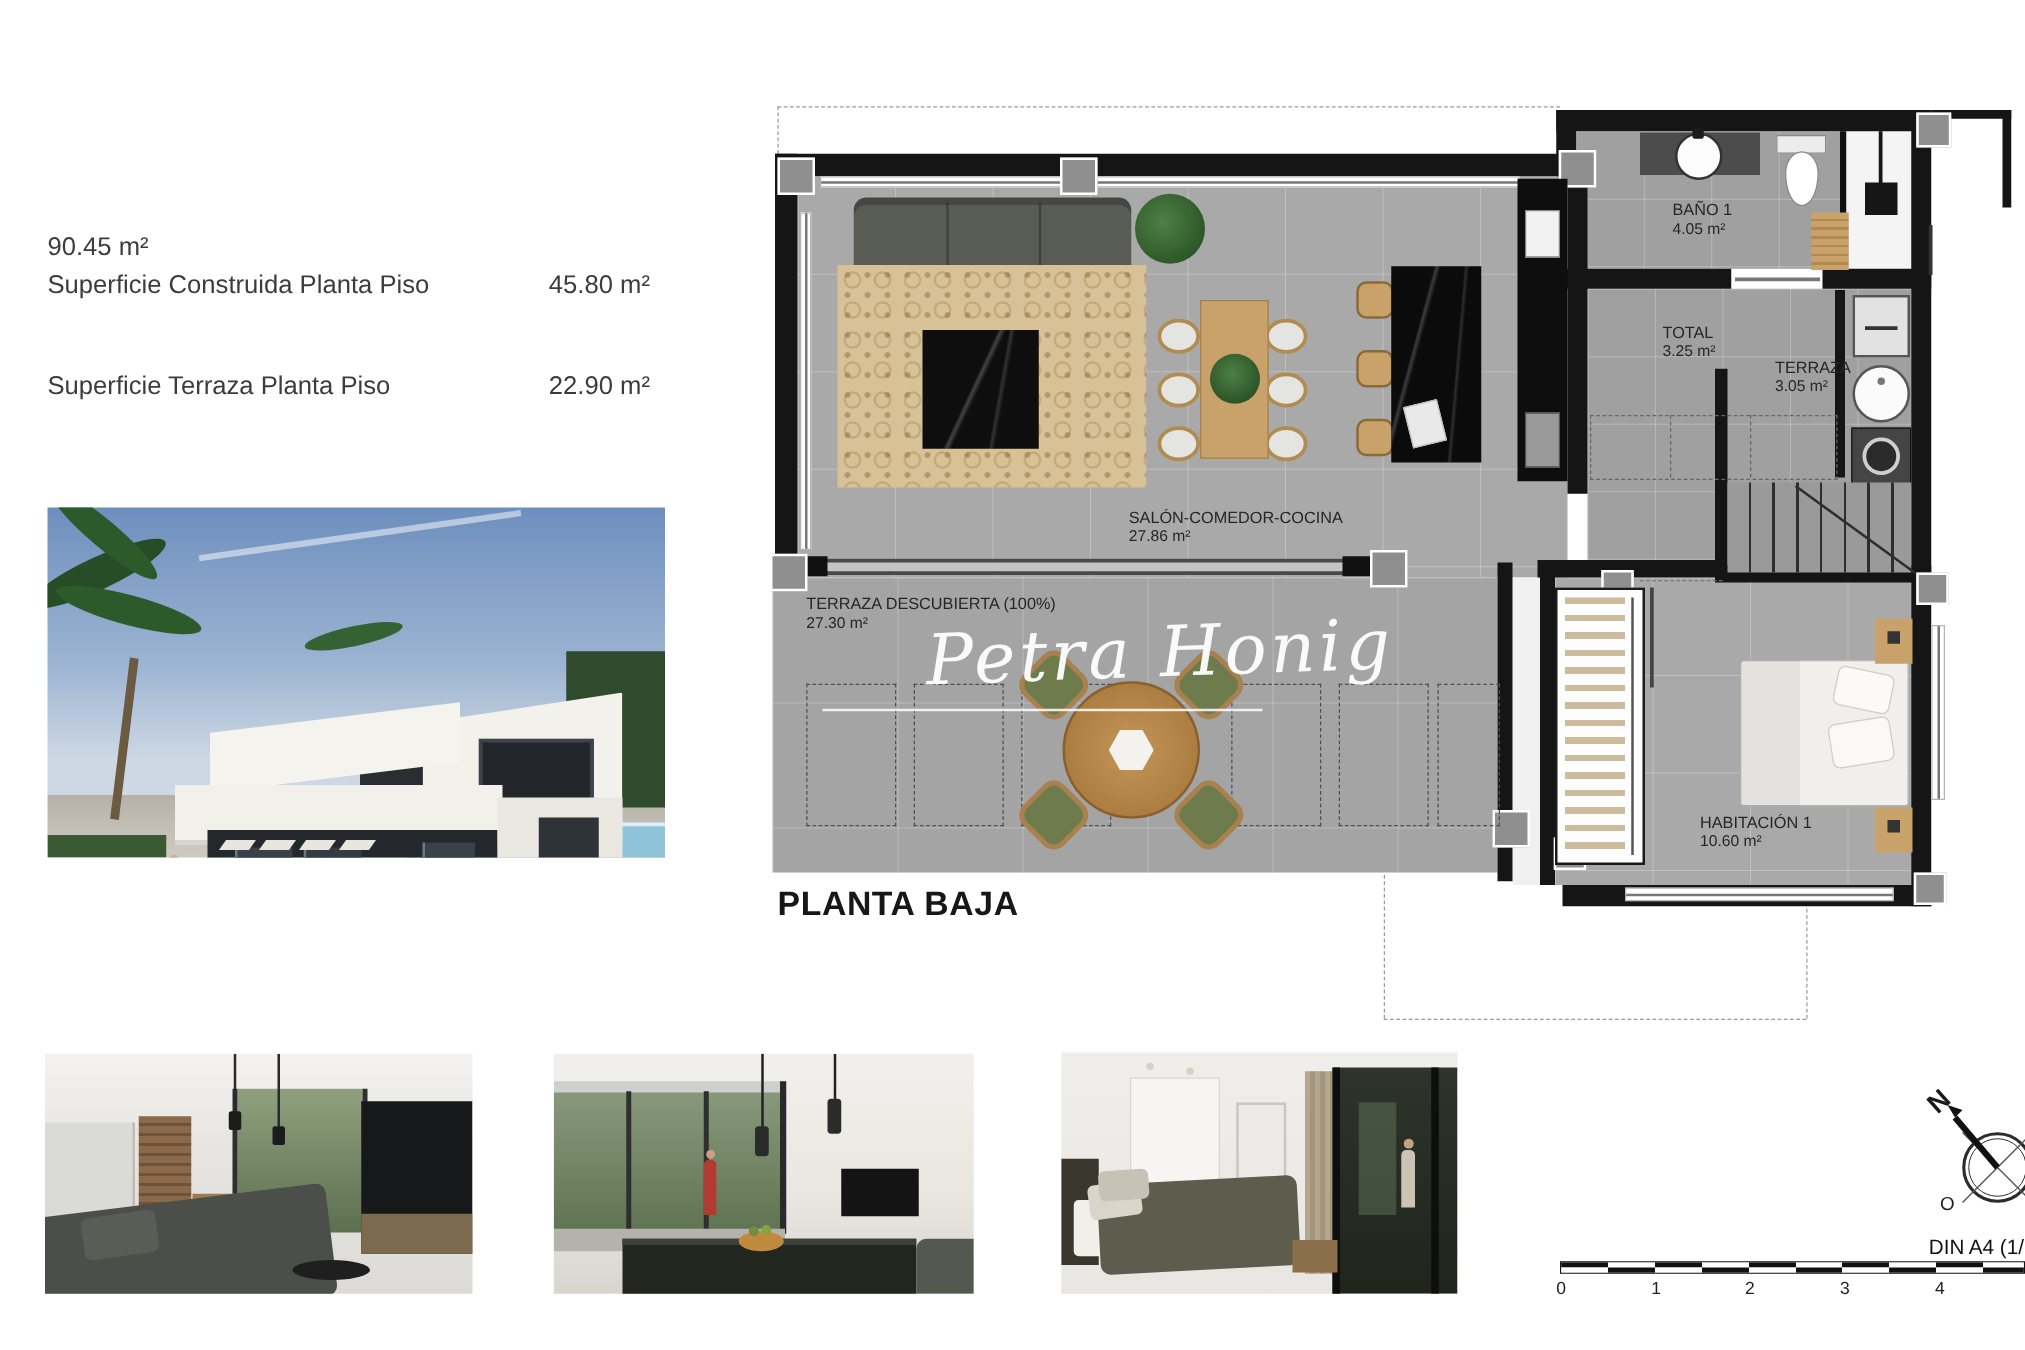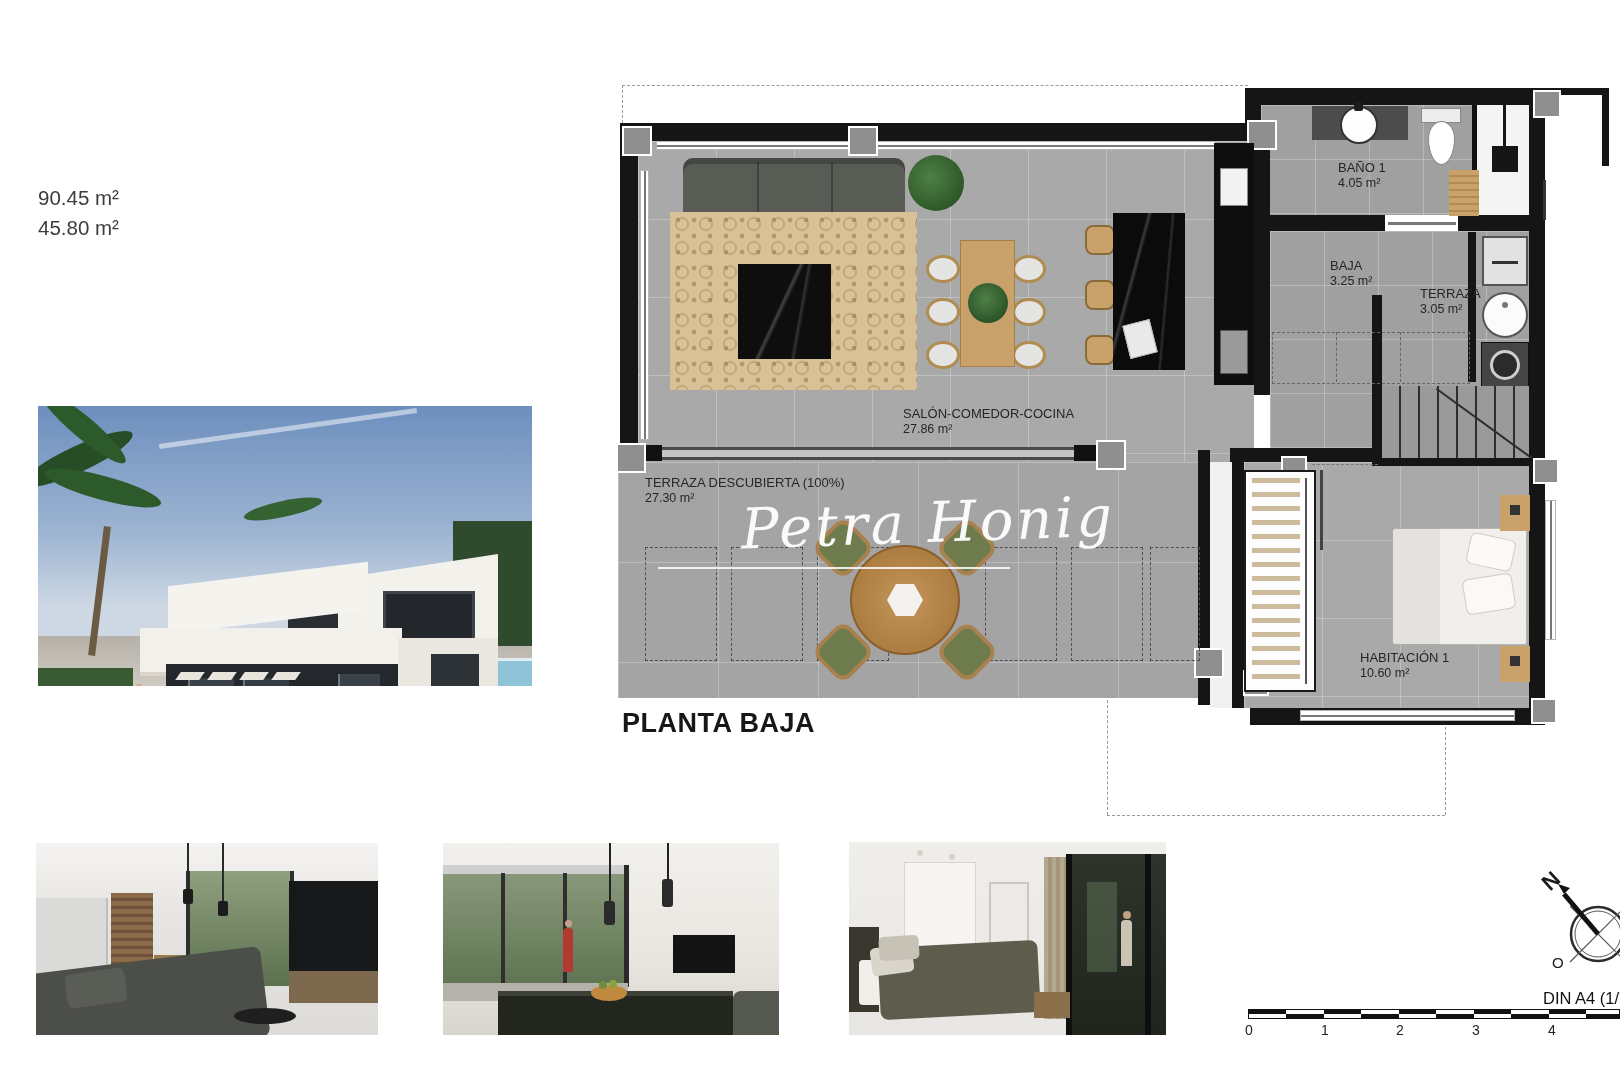--- a/index.html
+++ b/index.html
@@ -40,21 +40,26 @@
 </style>
 </head>
 <body>
 
 <div class="page">
 
   <div class="hdr-row" style="top:186px">
     <span>90.45 m²</span>
   </div>
   <div class="hdr-row" style="top:216px">
+    <span>Superficie Construida Planta Piso</span>
     <span>45.80 m²</span>
+  </div>
+  <div class="hdr-row" style="top:297px">
+    <span>Superficie Terraza Planta Piso</span>
+    <span>22.90 m²</span>
   </div>
 
   <div class="a" style="left:38px;top:406px;width:494px;height:280px;overflow:hidden;
        background:linear-gradient(180deg,#6d8fbe 0%,#9db4d2 45%,#cdd8e4 72%)">
     <div class="a" style="left:120px;top:20px;width:260px;height:5px;background:rgba(255,255,255,.5);transform:rotate(-8deg)"></div>
     <div class="a" style="left:0;top:230px;width:494px;height:50px;background:linear-gradient(180deg,#b5b0a8,#cfcac2)"></div>
     <div class="a" style="left:285px;top:252px;width:209px;height:28px;background:#8fc3d8;border-top:3px solid #dfeef5"></div>
     <div class="a" style="left:415px;top:115px;width:79px;height:125px;background:#2f4a2c"></div>
     <div class="a" style="left:0;top:262px;width:95px;height:18px;background:#3a5a33"></div>
     <div class="a" style="left:58px;top:120px;width:7px;height:130px;background:#6b5b43;transform:rotate(7deg)"></div>
@@ -228,21 +233,21 @@
   </div>
   <div class="lbl" style="left:645px;top:475px">
     <div class="nm">TERRAZA DESCUBIERTA (100%)</div>
     <div class="ar">27.30 m²</div>
   </div>
   <div class="lbl" style="left:1338px;top:160px">
     <div class="nm">BAÑO 1</div>
     <div class="ar">4.05 m²</div>
   </div>
   <div class="lbl" style="left:1330px;top:258px">
-    <div class="nm">BAJA</div>
+    <div class="nm">TOTAL</div>
     <div class="ar">3.25 m²</div>
   </div>
   <div class="lbl" style="left:1420px;top:286px">
     <div class="nm">TERRAZA</div>
     <div class="ar">3.05 m²</div>
   </div>
   <div class="lbl" style="left:1360px;top:650px">
     <div class="nm">HABITACIÓN 1</div>
     <div class="ar">10.60 m²</div>
   </div>

